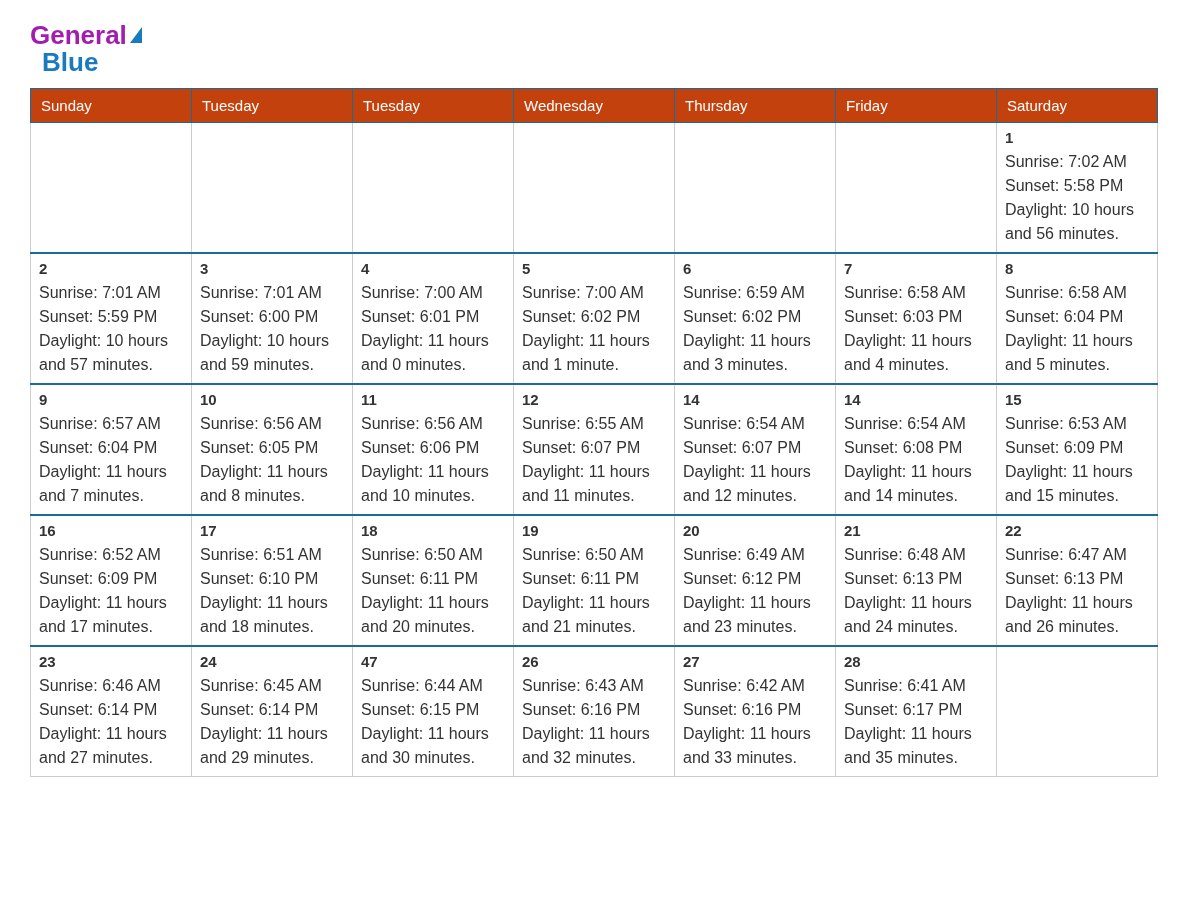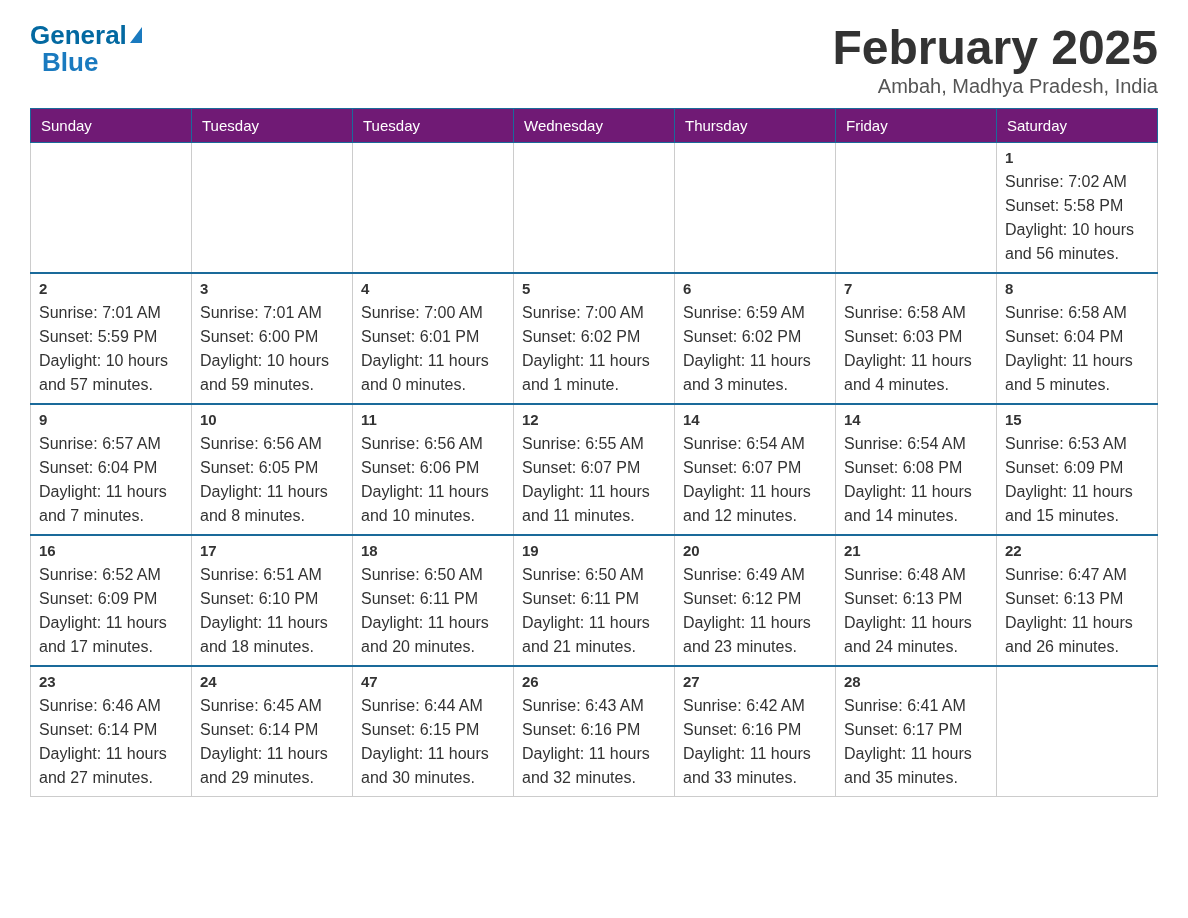--- a/index.html
+++ b/index.html
@@ -31,21 +31,21 @@
     .location-title {
       font-size: 20px;
       color: #555;
     }
     .calendar-table {
       width: 100%;
       border-collapse: collapse;
       margin-top: 10px;
     }
     .calendar-table th {
-      background-color: #701a75;
+      background-color: #c2410c;
       color: #fff;
       padding: 8px 10px;
       text-align: left;
       font-size: 15px;
       font-weight: normal;
       border: 1px solid #1a6a9a;
     }
     .calendar-table td {
       vertical-align: top;
       padding: 6px 8px;
@@ -72,28 +72,24 @@
     .row-divider td {
       border-top: 2px solid #1a6a9a;
     }
   </style>
 </head>
 <body>
 
 <div class="header">
   <div class="logo-area">
     <div style="display:flex; align-items:center; gap:0;">
-      <span style="font-size:26px; font-weight:bold; color:#0369a1;">General</span>
+      <span style="font-size:26px; font-weight:bold; color:#a21caf;">General</span>
       <span style="display:inline-block; width:0; height:0; border-left:12px solid transparent; border-bottom:16px solid #1a7abf; margin-left:3px; margin-bottom:2px;"></span>
     </div>
     <div style="font-size:26px; font-weight:bold; color:#1a7abf; margin-top:-4px; margin-left:12px;">Blue</div>
-  </div>
-  <div class="title-area">
-    <div class="month-title">February 2025</div>
-    <div class="location-title">Ambah, Madhya Pradesh, India</div>
   </div>
 </div>
 
 <table class="calendar-table">
   <thead>
     <tr>
     <th>Sunday</th>
         <th>Tuesday</th>
         <th>Tuesday</th>
         <th>Wednesday</th>

